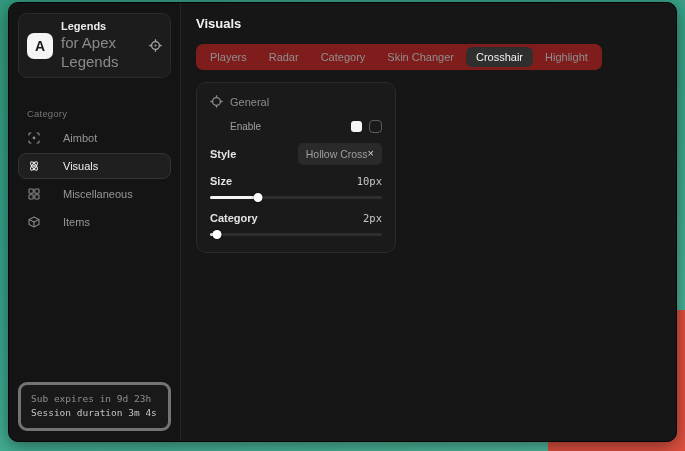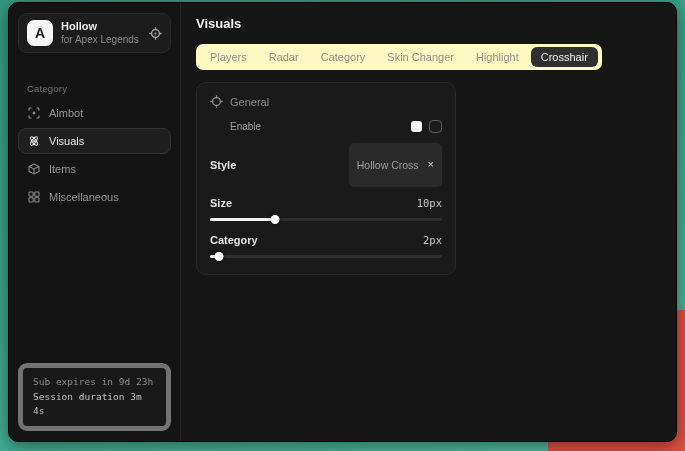--- a/index.html
+++ b/index.html
@@ -17,66 +17,66 @@
   
   .sidebar { width:172px; flex:0 0 172px; display:flex; flex-direction:column;
              padding:10px 9px; border-right:1px solid #242424; background:#141414; }
   .brand-card { display:flex; align-items:center; gap:8px; background:#1c1c1c;
                 border:1px solid #2b2b2b; border-radius:9px; padding:6px 8px; }
   .brand-badge { width:26px; height:26px; border-radius:7px; background:#f5f5f5;
                  color:#1a1a1a; font-weight:bold; font-size:14px;
                  display:flex; align-items:center; justify-content:center; }
   .brand-text { flex:1; line-height:1.25; }
   .brand-title { font-size:11px; font-weight:bold; color:#ededed; }
-  .brand-sub { font-size:10px; color:#8b8b8b; }
+  .brand-sub { font-size:15px; color:#8b8b8b; }
   .brand-icon { color:#a8a8a8; display:flex; }
 
   .category { font-size:9.5px; color:#757575; margin:30px 0 6px 9px; letter-spacing:.2px; }
 
   .nav { display:flex; flex-direction:column; gap:2px; }
-  .nav-item { display:flex; align-items:center; gap:9px; height:26px; padding:0 9px;
+  .nav-item { display:flex; align-items:center; gap:23px; height:26px; padding:0 9px;
               border-radius:8px; border:1px solid transparent; color:#979797;
               font-size:11px; cursor:pointer; }
   .nav-item .ni-icon { display:flex; color:#8a8a8a; }
   .nav-item.selected { background:#1f1f1f; border-color:#343434; color:#ededed; }
   .nav-item.selected .ni-icon { color:#ededed; }
 
   .side-spacer { flex:1; }
-  .status-box { border:5px solid #737373; background:#191919; border-radius:9px;
+  .status-box { border:3px solid #737373; background:#191919; border-radius:9px;
                 padding:7px 10px; line-height:1.55;
                 font-family:"DejaVu Sans Mono", monospace;margin-top:8px; }
   .status-line1 { font-size:9.5px; color:#8e8e8e; }
   .status-line2 { font-size:9.5px; color:#c4c4c4; }
 
   
   .main { flex:1; padding:13px 15px; background:#161616; }
   .page-title { font-size:13px; font-weight:bold; color:#f2f2f2; }
 
   .tabbar { display:inline-flex; align-items:center; gap:2px; margin-top:13px;
-            background:#fef9c3; border-radius:7px; padding:3px 4px; }
+            background:#7f1d1d; border-radius:7px; padding:3px 4px; }
   .tab { font-size:11px; color:#8f8f8f; padding:4px 10px; border-radius:6px; cursor:pointer; white-space:nowrap; }
   .tab.selected { background:#2f2f2f; color:#f2f2f2; }
 
-  .panel { margin-top:12px; width:260px; background:#1a1a1a; border:1px solid #2a2a2a;
+  .panel { margin-top:12px; width:200px; background:#1a1a1a; border:1px solid #2a2a2a;
            border-radius:10px; padding:10px 13px 13px; }
   .panel-header { display:flex; align-items:center; gap:7px; color:#8d8d8d;
                   font-size:11px; margin:2px 0 12px; }
   .panel-header .ph-icon { display:flex; color:#8d8d8d; }
 
   .row { display:flex; align-items:center; justify-content:space-between; margin-top:10px; }
   .row-label-dim { font-size:10px; color:#a0a0a0;padding-left:20px; }
   .row-label { font-size:11px; font-weight:bold; color:#e4e4e4; }
   .row-value { font-size:10.5px; color:#c9c9c9; font-family:"DejaVu Sans Mono", monospace;margin-left:38px; }
 
   .enable-controls { display:flex; align-items:center; gap:7px; }
   .check-filled { width:11px; height:11px; border-radius:3px; background:#f5f5f5; cursor:pointer; }
   .keybind-box { width:13px; height:13px; border-radius:4px; border:1.5px solid #5c5c5c; cursor:pointer; }
 
-  .style-chip { display:flex; align-items:flex-start; gap:9px; background:#2a2a2a;
-                border-radius:5px; padding:16px 8px; cursor:pointer; }
+  .style-chip { display:flex; align-items:flex-start; gap:0; background:#2a2a2a;
+                border-radius:5px; padding:5px 8px; cursor:pointer; }
   .style-chip-text { font-size:10.5px; color:#9f9f9f; }
   .chip-x { font-size:11px; color:#d2d2d2; cursor:pointer; line-height:1; }
 
   .slider { position:relative; height:9px; margin-top:6px; cursor:pointer; }
   .slider-track { position:absolute; top:3px; left:0; right:0; height:3px;
                   background:#2e2e2e; border-radius:2px; }
   .slider-fill { position:absolute; top:3px; left:0; height:3px;
                  background:#f5f5f5; border-radius:2px; }
   .slider-thumb { position:absolute; top:0; width:9px; height:9px; border-radius:50%;
                   background:#ffffff; transform:translateX(-50%); box-shadow:0 0 3px rgba(0,0,0,.6); }
@@ -88,21 +88,21 @@
   <div class="bg-red-bottom"></div>
   <div class="bg-red-right"></div>
 
   <div class="window">
 
     <div class="sidebar">
 
       <div class="brand-card">
         <div class="brand-badge">A</div>
         <div class="brand-text">
-          <div class="brand-title">Hollow</div>
+          <div class="brand-title">Legends</div>
           <div class="brand-sub">for Apex Legends</div>
         </div>
         <span class="brand-icon">
           <svg width="13" height="13" viewBox="0 0 12 12" fill="none" stroke="currentColor" stroke-width="1.2">
             <circle cx="6" cy="6" r="3.6"></circle>
             <line x1="6" y1="0.3" x2="6" y2="2.4"></line>
               <line x1="6" y1="9.6" x2="6" y2="11.7"></line>
             <line x1="0.3" y1="6" x2="2.4" y2="6"></line>
               <line x1="9.6" y1="6" x2="11.7" y2="6"></line>
             <circle cx="6" cy="6" r="0.9" fill="currentColor" stroke="none"></circle>
@@ -134,60 +134,60 @@
               <ellipse cx="6" cy="6" rx="5" ry="2" transform="rotate(-55 6 6)"></ellipse>
               <circle cx="6" cy="6" r="1" fill="currentColor" stroke="none"></circle>
             </svg>
           </span>
           <span>Visuals</span>
         </div>
 
         <div class="nav-item">
           <span class="ni-icon">
             <svg width="12" height="12" viewBox="0 0 12 12" fill="none" stroke="currentColor" stroke-width="1.1">
-              <path d="M6 1 L11 3.5 V8.5 L6 11 L1 8.5 V3.5 Z"></path>
-              <path d="M1 3.5 L6 6 L11 3.5"></path>
-                <path d="M6 6 V11"></path>
-            </svg>
-          </span>
-          <span>Items</span>
-        </div>
-
-        <div class="nav-item">
-          <span class="ni-icon">
-            <svg width="12" height="12" viewBox="0 0 12 12" fill="none" stroke="currentColor" stroke-width="1.1">
               <rect x="1" y="1" width="4.2" height="4.2" rx="0.8"></rect>
               <rect x="6.8" y="1" width="4.2" height="4.2" rx="0.8"></rect>
               <rect x="1" y="6.8" width="4.2" height="4.2" rx="0.8"></rect>
               <rect x="6.8" y="6.8" width="4.2" height="4.2" rx="0.8"></rect>
             </svg>
           </span>
           <span>Miscellaneous</span>
+        </div>
+
+        <div class="nav-item">
+          <span class="ni-icon">
+            <svg width="12" height="12" viewBox="0 0 12 12" fill="none" stroke="currentColor" stroke-width="1.1">
+              <path d="M6 1 L11 3.5 V8.5 L6 11 L1 8.5 V3.5 Z"></path>
+              <path d="M1 3.5 L6 6 L11 3.5"></path>
+                <path d="M6 6 V11"></path>
+            </svg>
+          </span>
+          <span>Items</span>
         </div>
 
       </div>
 
       <div class="side-spacer"></div>
 
       <div class="status-box">
         <div class="status-line1">Sub expires in 9d 23h</div>
         <div class="status-line2">Session duration 3m 4s</div>
       </div>
     </div>
 
     <div class="main">
       <div class="page-title">Visuals</div>
 
       <div class="tabbar">
         <div class="tab">Players</div>
         <div class="tab">Radar</div>
         <div class="tab">Category</div>
         <div class="tab">Skin Changer</div>
+        <div class="tab selected">Crosshair</div>
         <div class="tab">Highlight</div>
-        <div class="tab selected">Crosshair</div>
       </div>
 
       <div class="panel">
         <div class="panel-header">
           <span class="ph-icon">
             <svg width="13" height="13" viewBox="0 0 12 12" fill="none" stroke="currentColor" stroke-width="1.2">
               <circle cx="6" cy="6" r="3.6"></circle>
               <line x1="6" y1="0.3" x2="6" y2="2.4"></line>
                 <line x1="6" y1="9.6" x2="6" y2="11.7"></line>
               <line x1="0.3" y1="6" x2="2.4" y2="6"></line>

